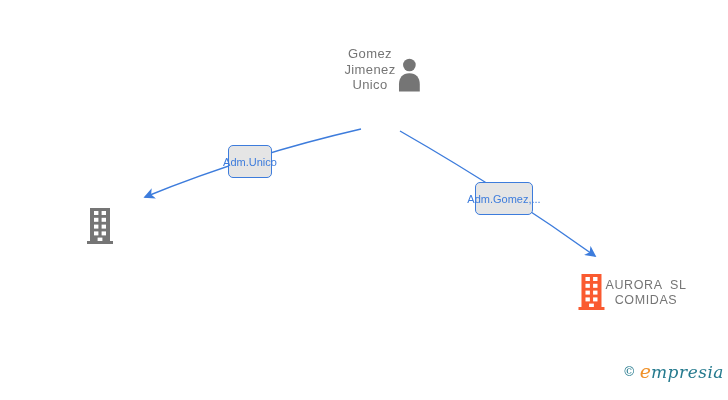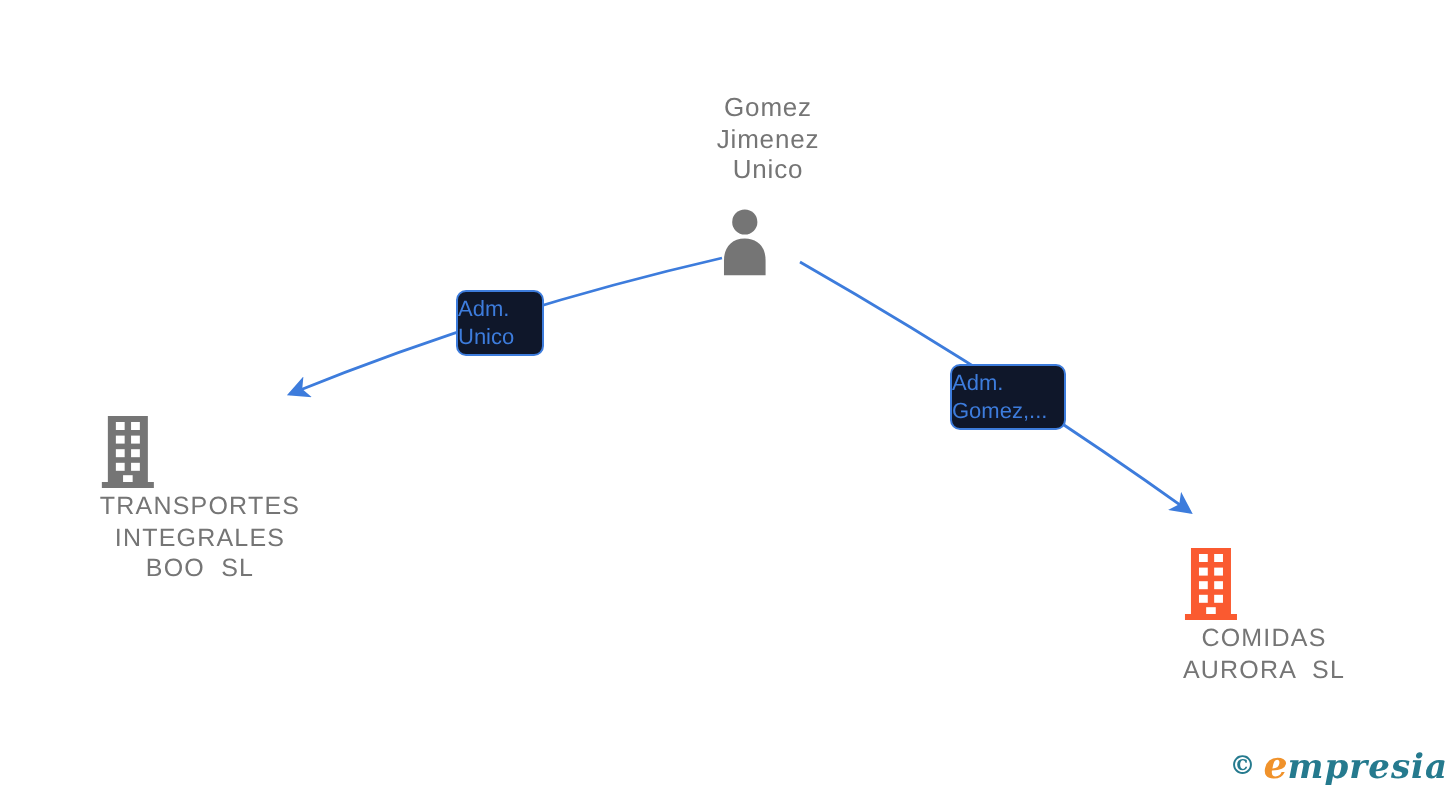--- a/index.html
+++ b/index.html
@@ -17,21 +17,22 @@
     position: absolute;
     left: 0; top: 0;
     width: 728px; height: 400px;
   }
 
   
   .node {
     position: absolute;
     transform: translateX(-50%);
     display: flex;
-    flex-direction: column;
+    flex-direction: row;
+    align-items: center;
     cursor: pointer;
   }
 
   .node-label {
     color: var(--text-gray, #757575);
     font-size: 13px;
     line-height: 15.5px;
     text-align: center;
     letter-spacing: 0.4px;
   }
@@ -42,46 +43,45 @@
   .person-icon { color: var(--node-gray, #757575); margin-top: 11px; }
   .building-icon { display: block; }
   .company-left  .building-icon { color: var(--node-gray, #757575); }
   .company-right .building-icon { color: var(--company-orange, #FA5A30); }
   .company-node .node-label { margin-top: 2px; }
 
   
   .edge-label {
     position: absolute;
     box-sizing: border-box;
-    background: #0f172a;
+    background: #e5e5e5;
     border: 1.4px solid var(--edge-blue, #3D7CDC);
     border-radius: 5px;
     color: var(--edge-blue, #3D7CDC);
     font-size: 11px;
     line-height: 14px;
     display: flex;
-    flex-direction: column;
-    align-items: flex-start;
+    flex-direction: row;
+    align-items: center;
     justify-content: center;
     text-align: center;
     cursor: pointer;
   }
   .edge-label span { display: block; white-space: pre; }
 
   
   .watermark {
     position: absolute;
     right: 4px;
-    bottom: 6px;
+    bottom: 18px;
     font-family: "DejaVu Serif", serif;
     font-style: italic;
     font-size: 17px;
     color: var(--logo-teal, #257A8E);
     user-select: none;
-    font-weight: bold;
   }
   .watermark .copyright { font-size: 13px; font-style: normal; margin-right: 4px; vertical-align: 2px; }
   .watermark .brand-initial { color: var(--logo-orange, #F0922B); font-size: 19px; }
   .watermark .brand-rest { letter-spacing: 0.5px; }
 </style>
 </head>
 <body>
 
 <div class="stage">
 
@@ -126,46 +126,41 @@
         <rect x="8" y="9.8" width="4.4" height="4"></rect>
           <rect x="15.6" y="9.8" width="4.4" height="4"></rect>
         <rect x="8" y="16.6" width="4.4" height="4"></rect>
           <rect x="15.6" y="16.6" width="4.4" height="4"></rect>
         <rect x="8" y="23.4" width="4.4" height="4"></rect>
           <rect x="15.6" y="23.4" width="4.4" height="4"></rect>
         <rect x="11.6" y="29.6" width="4.8" height="3.4"></rect>
       </g>
       <rect x="1" y="33" width="26" height="3"></rect>
     </svg>
-    <div class="node-label company-label">
-      <span>TRANSPORTES</span>
-      <span>INTEGRALES</span>
-      <span>BOO  SL</span>
-    </div>
   </div>
 
   <div class="node company-node company-right" style="left: 632px; top: 274px;">
     <svg class="building-icon" width="28" height="36" viewBox="0 0 28 36" fill="currentColor">
       <rect x="4" y="0" width="20" height="33"></rect>
       <g fill="#ffffff">
         <rect x="8" y="3" width="4.4" height="4"></rect>
           <rect x="15.6" y="3" width="4.4" height="4"></rect>
         <rect x="8" y="9.8" width="4.4" height="4"></rect>
           <rect x="15.6" y="9.8" width="4.4" height="4"></rect>
         <rect x="8" y="16.6" width="4.4" height="4"></rect>
           <rect x="15.6" y="16.6" width="4.4" height="4"></rect>
         <rect x="8" y="23.4" width="4.4" height="4"></rect>
           <rect x="15.6" y="23.4" width="4.4" height="4"></rect>
         <rect x="11.6" y="29.6" width="4.8" height="3.4"></rect>
       </g>
       <rect x="1" y="33" width="26" height="3"></rect>
     </svg>
     <div class="node-label company-label">
+      <span>AURORA  SL</span>
       <span>COMIDAS</span>
-      <span>AURORA  SL</span>
     </div>
   </div>
 
   <div class="watermark">
     <span class="copyright">©</span><span class="brand-initial">e</span><span class="brand-rest">mpresia</span>
   </div>
 
 </div>
 
 </body></html>

